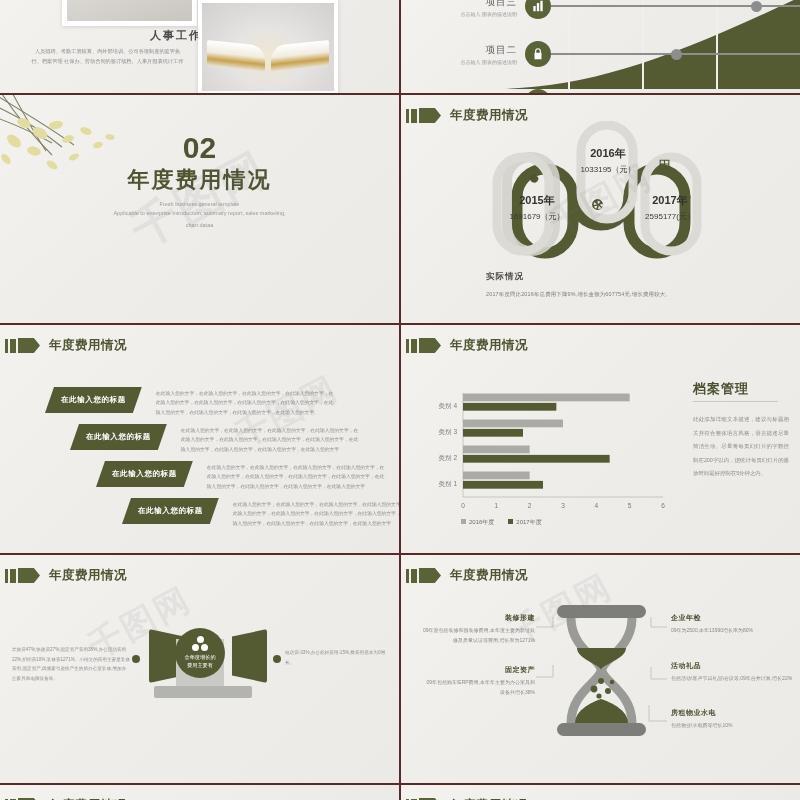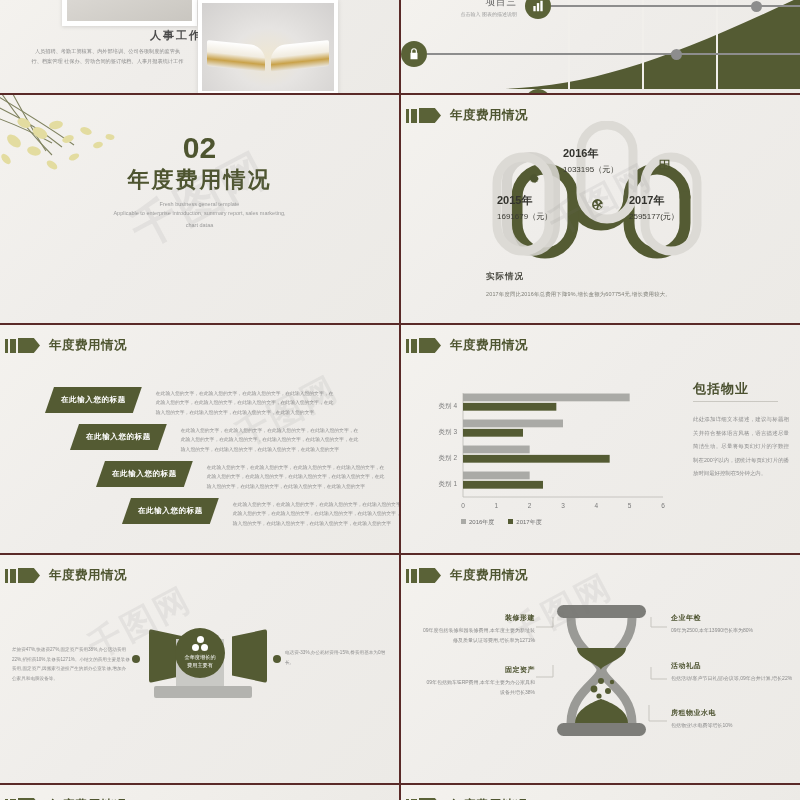--- a/index.html
+++ b/index.html
@@ -87,21 +87,21 @@
   .flowers { position: absolute; left: -6px; top: -6px; width: 180px; height: 110px; }
   .cover-wrap { position: absolute; left: 0; right: 0; top: 38px; text-align: center; }
   .c-num { font-size: 30px; font-weight: bold; color: #4e5530; line-height: 1; }
   .c-cn { font-size: 22px; font-weight: bold; color: #4e5530; letter-spacing: 2px; margin-top: 2px; }
   .c-en { font-size: 15px; color: #6d7148; letter-spacing: 1.5px; margin-top: 4px; }
   .c-sub1 { font-size: 5.5px; color: #9b9b9b; margin-top: 6px; }
   .c-sub2 { font-size: 5.5px; color: #9b9b9b; margin-top: 2px; line-height: 1.8; }
   
   .snake { position: absolute; left: 88px; top: 30px; width: 230px; height: 140px; }
   .snake svg { width: 100%; height: 100%; }
-  .yr { position: absolute; text-align: left; z-index: 4; }
+  .yr { position: absolute; text-align: center; z-index: 4; }
   .yr .y { font-size: 11px; font-weight: bold; color: #33332e; }
   .yr .v { font-size: 8px; color: #3a3a33; margin-top: 3px; }
   .yico { position: absolute; z-index: 4; color: #4e5530; }
   .yico svg { width: 13px; height: 13px; fill: #4e5530; }
   .real-t { position: absolute; left: 85px; top: 176px; font-size: 8.5px; font-weight: bold; color: #4d4d45; letter-spacing: 1px; }
   .real-b { position: absolute; left: 85px; top: 196px; font-size: 5.4px; color: #7d7d75; letter-spacing: .2px; }
   
   .hexrow { position: absolute; display: flex; align-items: flex-start; }
   .hex {
     background: #545b33; color: #fff; font-size: 7.5px; font-weight: bold;
@@ -187,20 +187,24 @@
               <rect x="4" y="12" width="4" height="9"></rect>
               <rect x="10" y="7" width="4" height="14"></rect>
               <rect x="16" y="3" width="4" height="18"></rect>
             </svg>
         </div>
         <div class="bb-line">
             <span class="bb-dot" style="right:38px;"></span>
           </div>
       </div>
       <div class="bb-row">
+        <div class="bb-labels">
+          <div class="t">项目二</div>
+          <div class="s">点击输入 图表的描述说明</div>
+        </div>
         <div class="bb-ic">
           <svg viewBox="0 0 24 24">
               <path d="M7 10V7a5 5 0 0110 0v3h1v11H6V10h1zm2 0h6V7a3 3 0 00-6 0v3z"></path>
             </svg>
         </div>
         <div class="bb-line">
             <span class="bb-dot" style="right:118px;"></span>
           </div>
       </div>
       <div class="bb-row">
@@ -378,21 +382,21 @@
           <rect x="40" y="6.52" width="166.66666666666669" height="7.8" fill="#aaaaa6"></rect>
           <rect x="40" y="15.88" width="93.33333333333333" height="7.8" fill="#545b33"></rect>
           <text x="34" y="21" text-anchor="end" font-size="6.5" fill="#7a7a7a" font-family="&quot;Liberation Sans&quot;,sans-serif">类别 4</text>
         </svg>
     </div>
     <div class="legend">
       <span><span class="sw" style="background:#aaaaa6"></span><em style="font-style:normal">2016年度</em></span>
       <span><span class="sw" style="background:#545b33"></span><em style="font-style:normal">2017年度</em></span>
     </div>
 
-    <div class="rt-title">包括物业</div>
+    <div class="rt-title">档案管理</div>
     <div class="rt-rule"></div>
     <div class="rt-body">此处添加详细文本描述，建议与标题相关并符合整体语言风格，语言描述尽量简洁生动。尽量将每页幻灯片的字数控制在200字以内，据统计每页幻灯片的播放时间最好控制在5分钟之内。</div>
   </div>
 
   <div class="slide">
     <div class="wm" style="left:35%; top:30%;">千图网</div>
     <div class="titlebar">
       <span class="bars">
           <i></i>
           <i></i>

